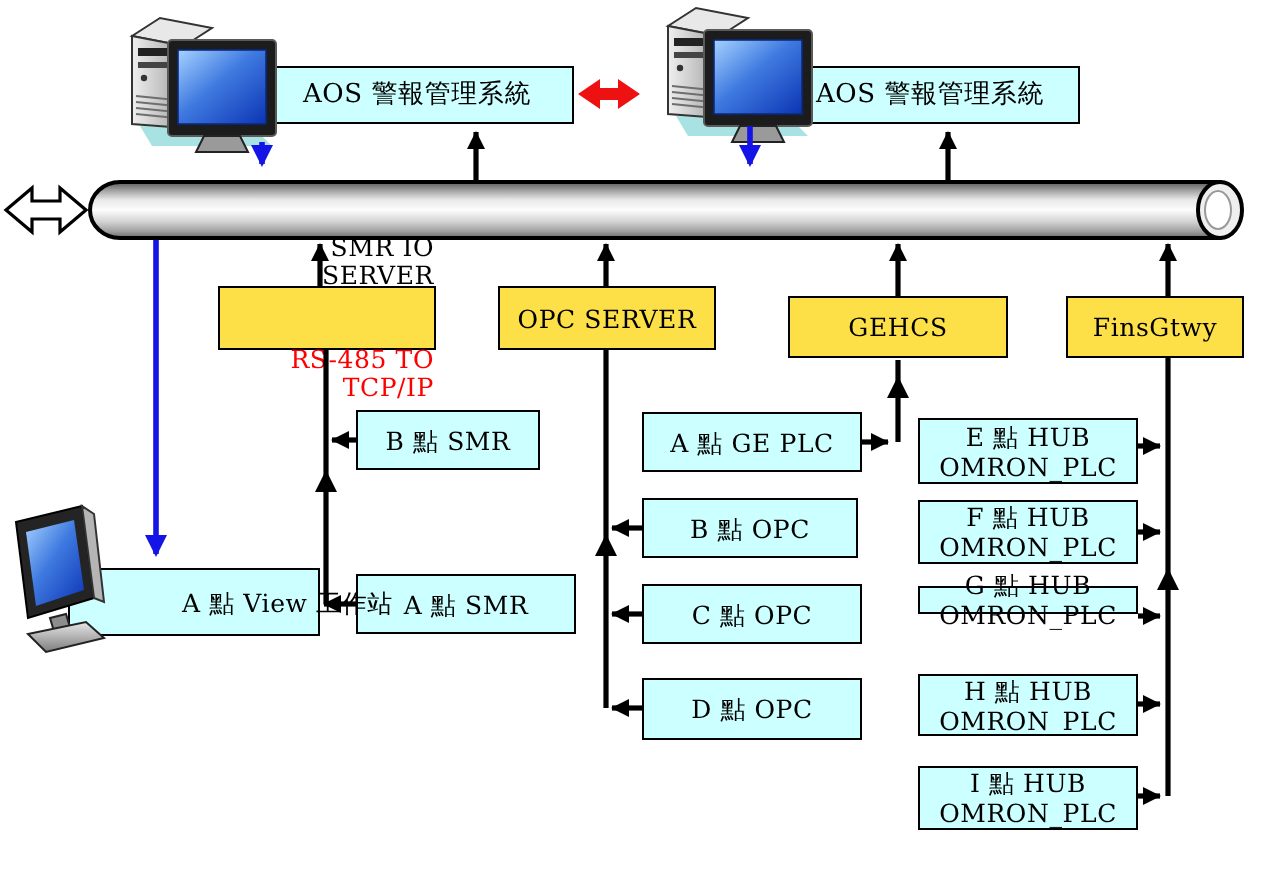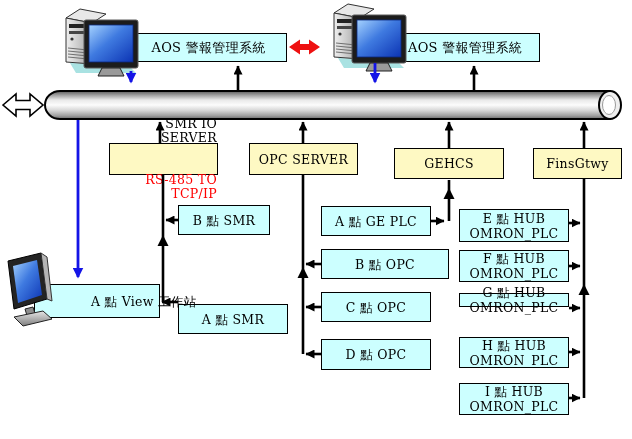--- a/index.html
+++ b/index.html
@@ -6,21 +6,21 @@
   .canvas{
     position:relative;width:632px;height:439px;background:#ffffff;overflow:hidden;
     font-family:"DejaVu Serif","Liberation Serif",serif;
   }
   .box{
     position:absolute;box-sizing:border-box;border:1px solid #000;
     display:flex;flex-direction:column;align-items:center;justify-content:center;
     text-align:right;color:#000;font-size:12.5px;line-height:15px;letter-spacing:.3px;
   }
   .cyan{background:#CCFFFF;}
-  .yellow{background:#fef9c3;gap:28px;}
+  .yellow{background:#fde047;gap:28px;}
   .aos{font-size:13px;}
   .red-line{color:#FF0000;}
   .ws{align-items:flex-start;padding-left:56px;}
   .ws span{white-space:nowrap;}
   svg.overlay{position:absolute;left:0;top:0;z-index:2;pointer-events:none;}
   .box{z-index:1;}
 </style>
 </head>
 <body>
 
@@ -48,29 +48,29 @@
   </div>
 
   <div class="box yellow" style="left:533px;top:148px;width:89px;height:31px">
     <span>FinsGtwy</span>
   </div>
 
   <div class="box cyan" style="left:178px;top:205px;width:92px;height:30px">
     <span>B 點 SMR</span>
   </div>
 
-  <div class="box cyan" style="left:178px;top:304px;width:110px;height:30px">
+  <div class="box cyan" style="left:178px;top:287px;width:110px;height:30px">
     <span>A 點 SMR</span>
   </div>
 
   <div class="box cyan" style="left:321px;top:206px;width:110px;height:30px">
     <span>A 點 GE PLC</span>
   </div>
 
-  <div class="box cyan" style="left:321px;top:249px;width:128px;height:30px">
+  <div class="box cyan" style="left:321px;top:249px;width:108px;height:30px">
     <span>B 點 OPC</span>
   </div>
 
   <div class="box cyan" style="left:321px;top:339px;width:110px;height:31px">
     <span>D 點 OPC</span>
   </div>
 
   <div class="box cyan" style="left:321px;top:292px;width:110px;height:30px">
     <span>C 點 OPC</span>
   </div>

